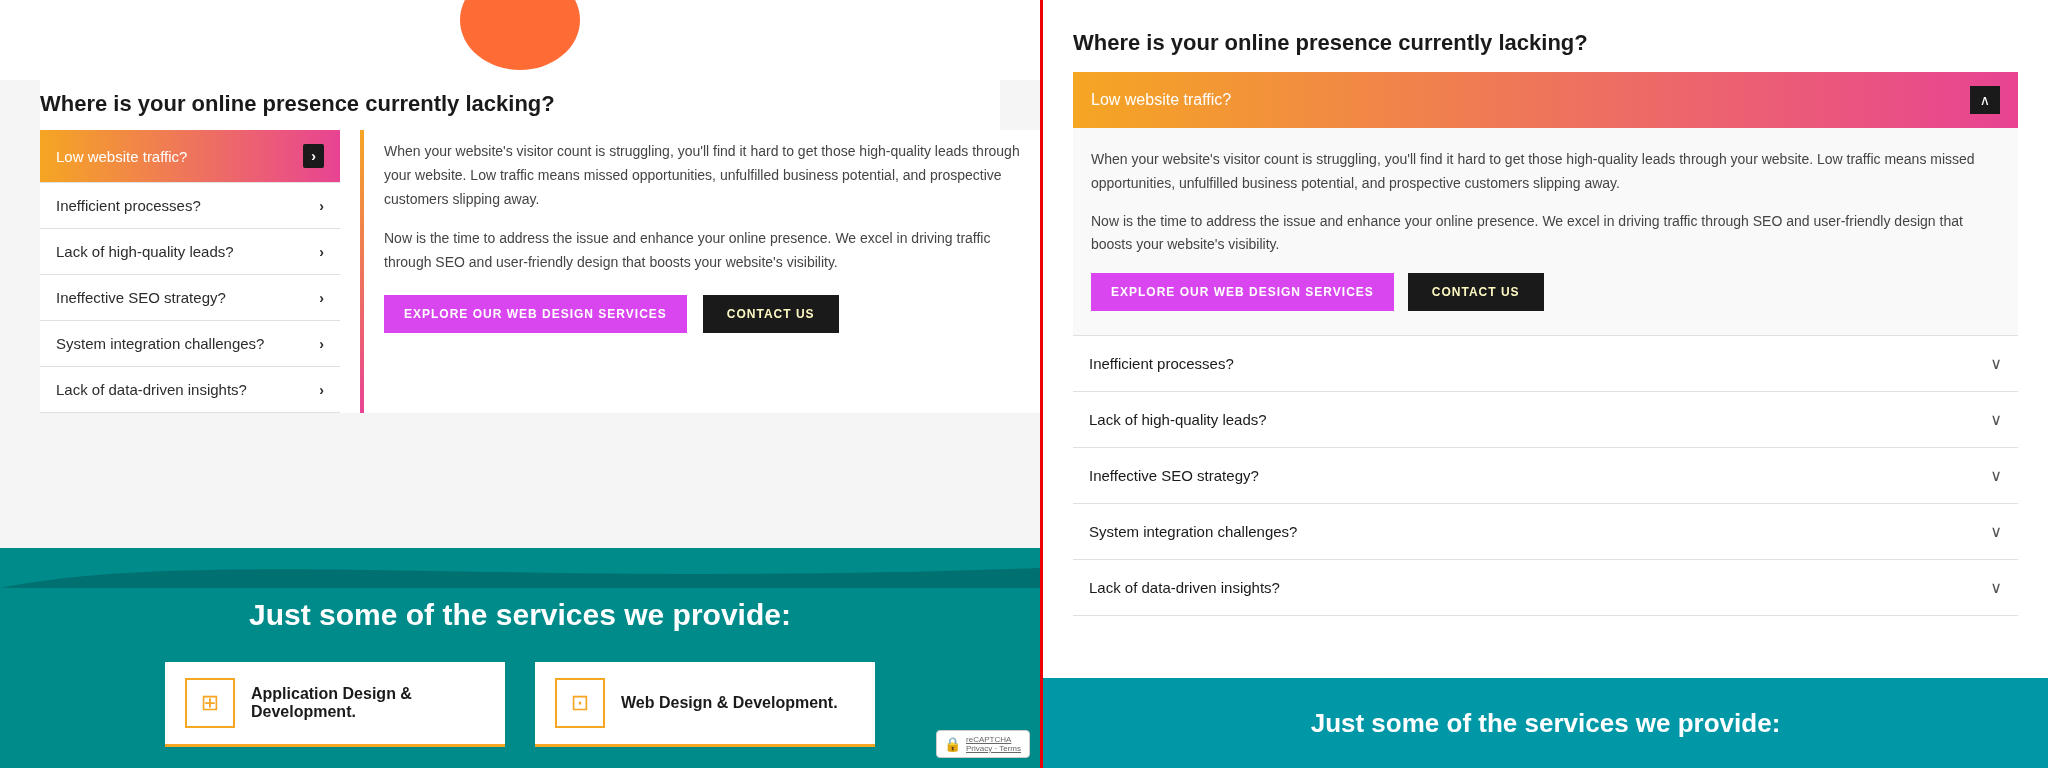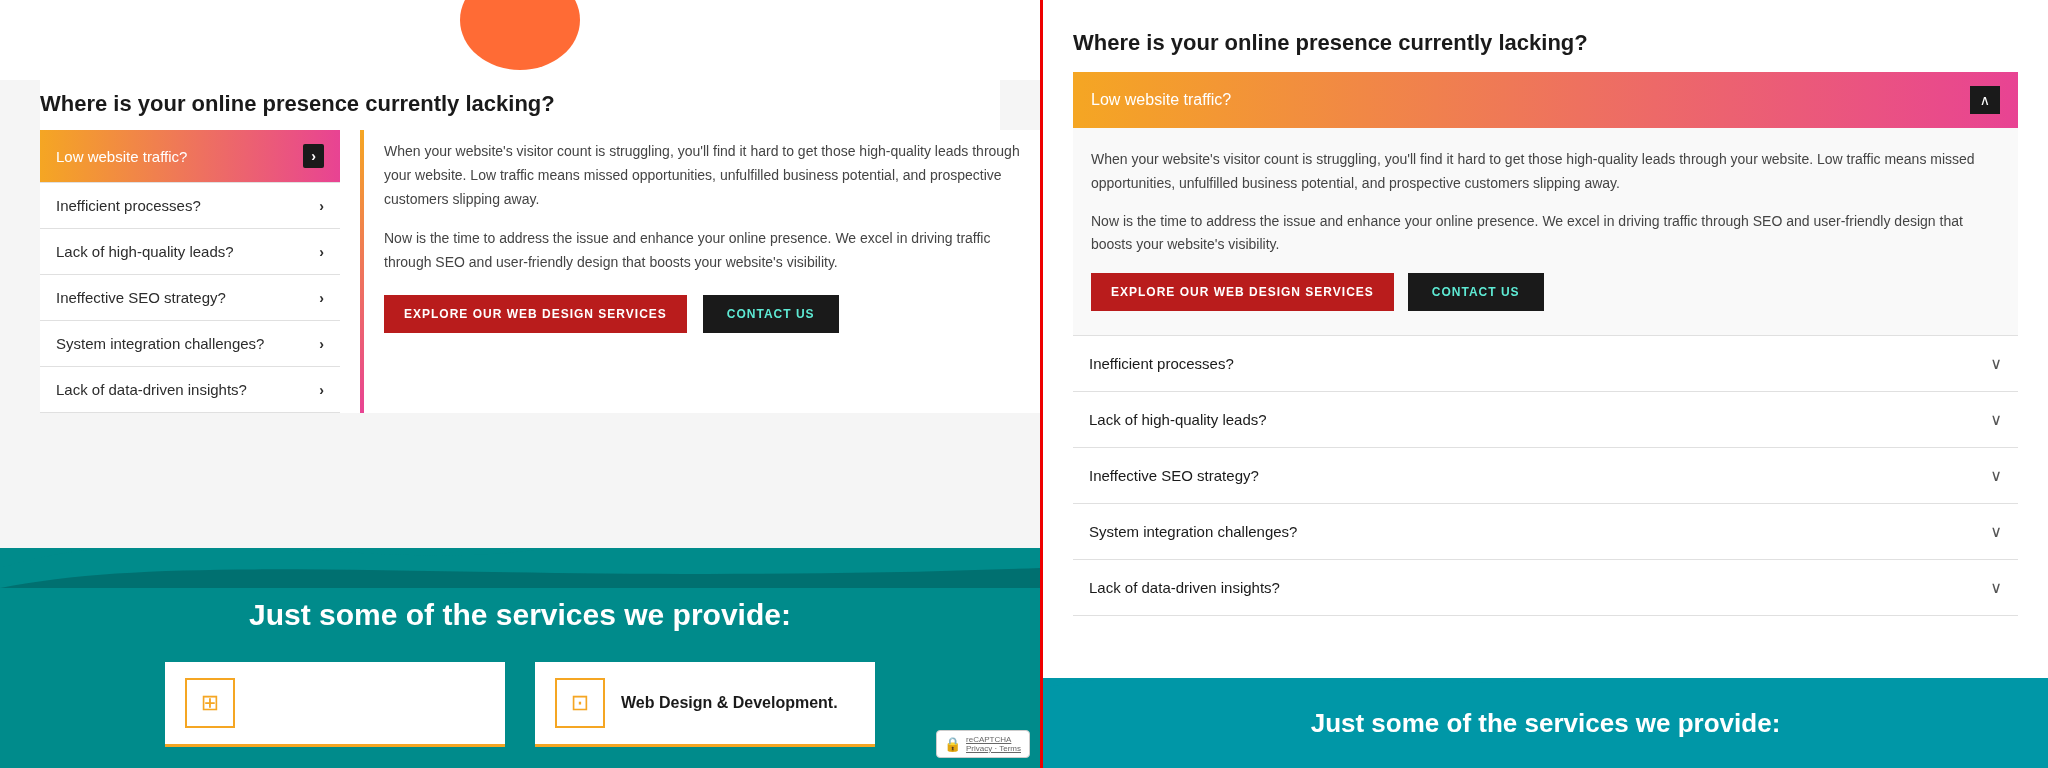--- a/index.html
+++ b/index.html
@@ -112,34 +112,34 @@
       margin-bottom: 16px;
     }
 
     .btn-row {
       display: flex;
       gap: 16px;
       margin-top: 20px;
     }
 
     .btn-teal {
-      background: #b91c1c;
+      background: #d946ef;
       color: white;
       border: none;
       padding: 12px 20px;
       font-size: 12px;
       font-weight: bold;
       letter-spacing: 1px;
       cursor: pointer;
       text-transform: uppercase;
     }
 
     .btn-dark {
       background: #1a1a1a;
-      color: #5eead4;
+      color: #fef9c3;
       border: none;
       padding: 12px 24px;
       font-size: 12px;
       font-weight: bold;
       letter-spacing: 1px;
       cursor: pointer;
       text-transform: uppercase;
       text-align: right;
     }
 
@@ -396,20 +396,21 @@
 
   <div class="teal-section">
     <svg class="teal-wave" viewBox="0 0 1040 80" preserveAspectRatio="none" xmlns="http://www.w3.org/2000/svg">
       <path d="M0,60 C200,0 400,80 600,30 C800,-20 900,60 1040,20 L1040,80 L0,80 Z" fill="#008b8b"></path>
       <path d="M0,80 C200,40 500,80 1040,60 L1040,80 Z" fill="#007070"></path>
     </svg>
     <div class="teal-section-title">Just some of the services we provide:</div>
     <div class="services-row">
       <div class="service-card">
         <div class="service-icon" style="color:#f5a623;">⊞</div>
+        <div class="service-card-title">Application Design &amp; Development.</div>
       </div>
       <div class="service-card">
         <div class="service-icon" style="color:#f5a623;">⊡</div>
         <div class="service-card-title">Web Design &amp; Development.</div>
       </div>
     </div>
 
     <div class="recaptcha-badge">
       <span style="font-size:14px;">🔒</span>
       <span style="font-size:8px;text-decoration:underline;">reCAPTCHA<br>Privacy · Terms</span>

